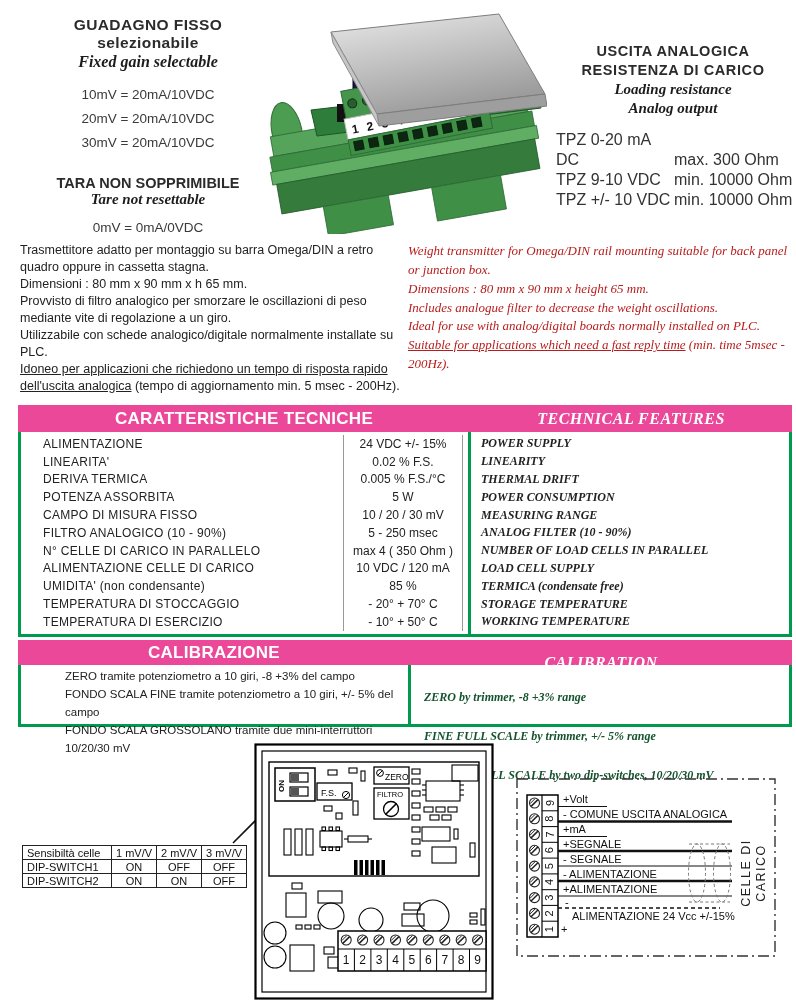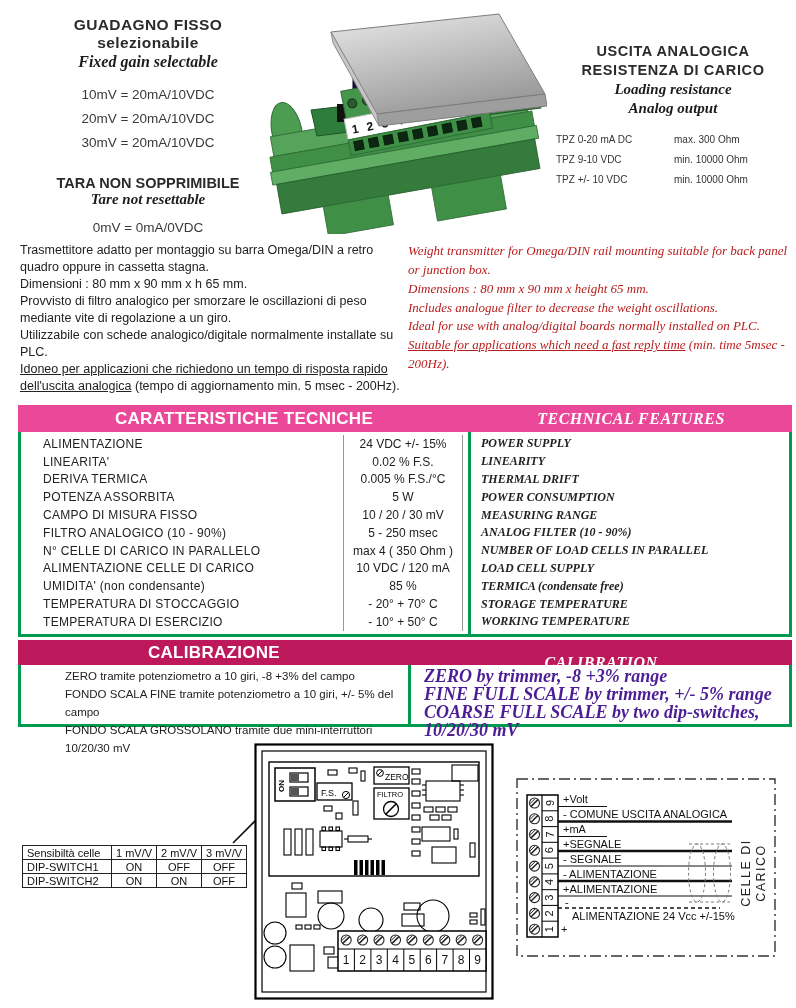--- a/index.html
+++ b/index.html
@@ -11,21 +11,21 @@
   .tl-title{font-weight:bold;font-size:15.5px;letter-spacing:.4px;color:#2b2b2b;}
   .serif-it{font-family:"Liberation Serif",serif;font-style:italic;font-weight:bold;}
   .tl-sub{font-size:16px;margin-top:1px;}
   .gain-lines{margin-top:12px;font-size:13.5px;color:#3a3a3a;line-height:24px;}
   .tl-tare{margin-top:20px;font-weight:bold;font-size:14.5px;color:#2b2b2b;}
   .tl-tare-sub{font-size:15px;}
   .tl-tare-line{margin-top:12px;font-size:13.5px;color:#3a3a3a;}
   .top-right{left:550px;top:42px;width:246px;text-align:center;}
   .tr-title{font-weight:bold;font-size:14.5px;letter-spacing:.6px;color:#2b2b2b;line-height:19px;}
   .tr-sub{font-size:15px;line-height:19px;}
-  .tpz{margin-top:12px;font-size:10px;color:#333;text-align:left;padding-left:6px;line-height:20px;}
+  .tpz{margin-top:12px;font-size:16px;color:#333;text-align:left;padding-left:6px;line-height:20px;}
   .tpz-row span:first-child{display:inline-block;width:118px;}
   
   .para{white-space:pre-line;}
   .para-it{left:20px;top:242px;width:384px;font-size:12.5px;line-height:1.36;color:#222;}
   .para-en{left:408px;top:242px;width:386px;font-family:"Liberation Serif",serif;font-style:italic;
            font-size:13px;line-height:1.45;color:#b91c1c;}
   .ul{text-decoration:underline;}
   
   .tech{left:18px;top:405px;width:774px;}
   .gbar{display:flex;color:#fff;height:27px;}
@@ -38,21 +38,21 @@
   .c-it{padding-left:22px;font-size:12px;letter-spacing:.3px;color:#222;}
   .c-val{text-align:center;font-size:12px;color:#222;border-left:1px solid #999;border-right:1px solid #999;height:100%;display:flex;align-items:center;justify-content:center;}
   .c-en{padding-left:18px;font-family:"Liberation Serif",serif;font-style:italic;font-weight:600;font-size:12px;color:#222;}
   .vdiv{position:absolute;top:0;bottom:0;width:3px;}
   
   .calib{left:18px;top:640px;width:774px;}
   .calib .gbar{height:25px;}
   .calib .gbar > div:first-child{width:392px;} .calib .gbar > div:last-child{flex:1;margin-top:20px;}
   .calib-body{position:relative;border-style:solid;border-width:0 3px 3px 3px;display:grid;grid-template-columns:389px 1fr;height:56px;padding:2px 0 1px 0;}
   .cal-it div{font-size:11.5px;line-height:18px;padding-left:44px;color:#222;}
-  .cal-en div{font-family:"Liberation Serif",serif;font-style:italic;font-weight:600;font-size:18px;line-height:18px;padding-left:14px;color:#4c1d95;}
+  .cal-en div{font-family:"Liberation Serif",serif;font-style:italic;font-weight:600;font-size:12px;line-height:18px;padding-left:14px;color:#14532d;margin-top:21px;}
   
   .dip{left:22px;top:845px;border-collapse:collapse;font-size:11px;color:#111;}
   .dip td{border:1.4px solid #222;text-align:center;height:13px;padding:0 2px;}
   .dip td.lab{width:82px;text-align:left;padding-left:4px;}
   .dip td.v{width:40px;}
   svg text{font-family:"Liberation Sans",sans-serif;}
 </style>
 </head>
 <body>
 
@@ -233,21 +233,21 @@
         </div>
       <div class="trow">
           <span class="c-it">TEMPERATURA DI ESERCIZIO</span>
           <span class="c-val">- 10°  + 50° C</span>
           <span class="c-en">WORKING TEMPERATURE</span>
         </div>
     </div>
   </div>
 
   <div class="abs calib">
-    <div class="gbar" style="background: #be185d;">
+    <div class="gbar" style="background: #ec4899;">
       <div>
           <span class="gbar-it">CALIBRAZIONE</span>
         </div>
       <div>
           <span class="gbar-en">CALIBRATION</span>
         </div>
     </div>
     <div class="calib-body" style="border-color: rgb(0, 154, 78);">
       <div class="vdiv" style="left: 387px; background: rgb(0, 154, 78);"></div>
       <div class="cal-it">

